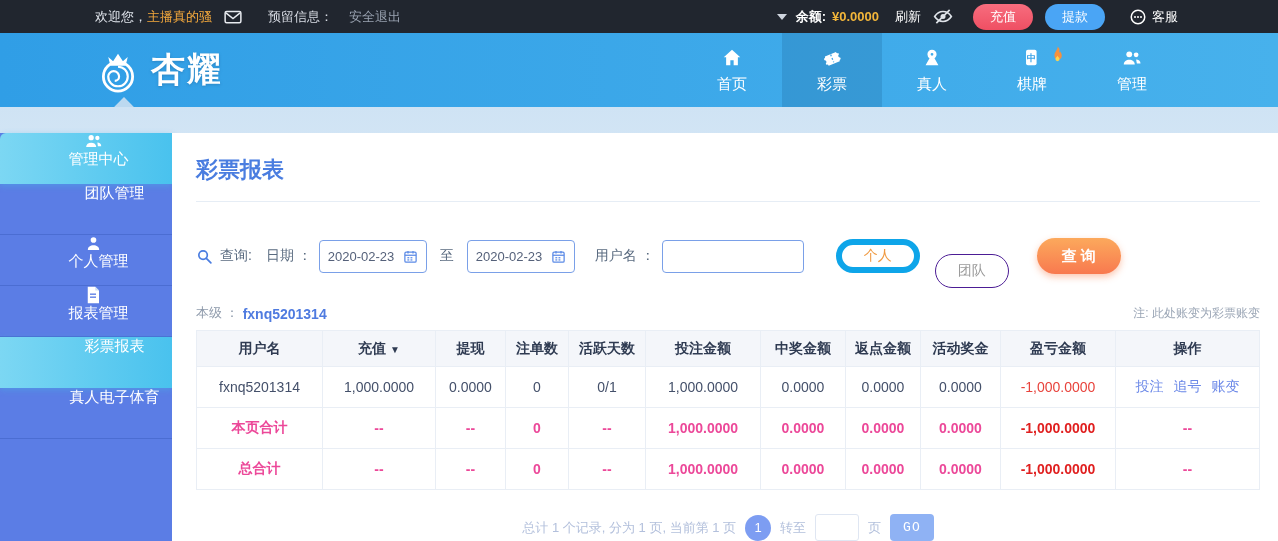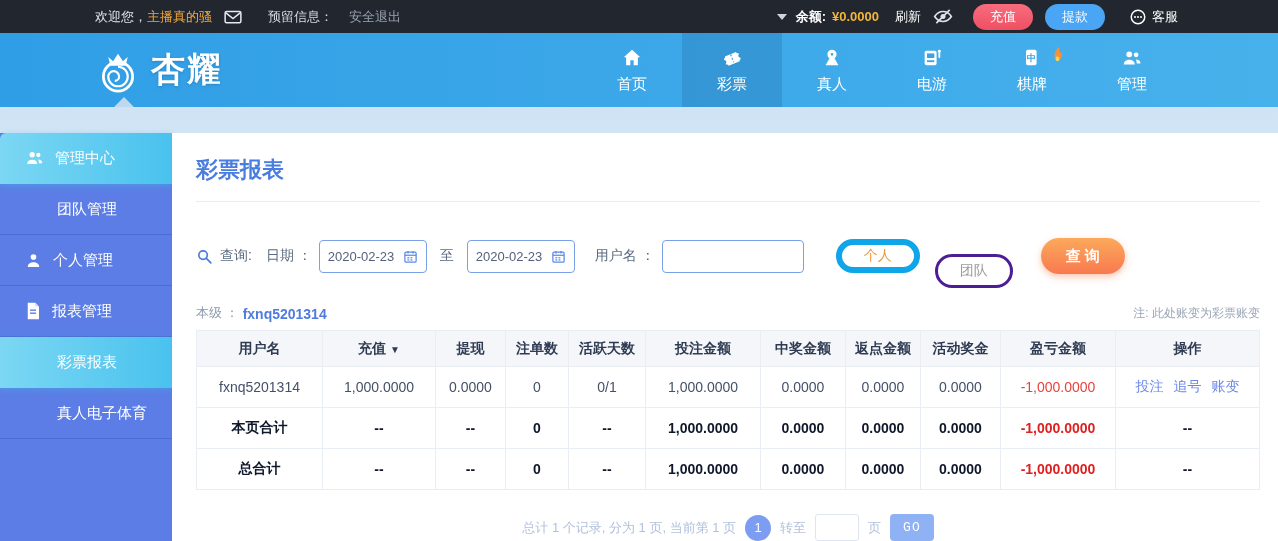--- a/index.html
+++ b/index.html
@@ -39,21 +39,21 @@
   .nav-item.active { background:rgba(15,70,120,.18); }
   .nav-item .nicon { height:22px; }
   .nav-badge { position:absolute; top:13px; right:17px; }
   .nav-notch { position:absolute; left:117px; bottom:-7px; width:14px; height:14px;
                background:#bcd9f0; transform:rotate(45deg); }
 
   
   .page { position:relative; height:434px; background:linear-gradient(180deg,#cfe3f4,#e6f1fb 60%); }
   .sidebar { position:absolute; left:0; top:26px; bottom:0; width:172px; background:#5b7de5; }
   .side-item { height:51px; display:flex; align-items:center; padding-left:25px; color:#fff; font-size:15px;
-               border-bottom:1px solid rgba(35,70,160,.28); cursor:pointer; }
+               border-bottom:1px solid rgba(35,70,160,.28); cursor:pointer;flex-direction:column; }
   .side-item .sicon { margin-right:11px; color:#fff; }
   .side-item.indent { padding-left:57px; }
   .side-item.active { background:linear-gradient(90deg,#7cd7f3,#49c2ee); border-bottom:none;
                       box-shadow:0 2px 6px rgba(70,180,230,.45); }
   .side-item:first-child.active { border-top-left-radius:6px; }
 
   .content { position:absolute; left:172px; top:26px; right:0; bottom:0; background:#fff;
              padding:0 18px 0 24px; overflow:hidden; }
   .page-title { margin-top:22px; font-size:22px; font-weight:bold; color:#4a7de0; }
   .title-divider { height:1px; background:#e6edf5; margin-top:16px; }
@@ -66,38 +66,38 @@
               align-items:center; justify-content:space-between; padding:0 8px; color:#55617a; font-size:13px;
               background:#fff; cursor:pointer; }
   .date-box .cal { color:#5b8ae6; }
   .to-label { margin:0 13px; }
   .uname-label { margin-left:20px; margin-right:7px; }
   .uname-input { width:142px; height:33px; border:1px solid #7aa0e8; border-radius:4px; font-size:13px;
                  color:#55617a; padding:0 8px; font-family:inherit; outline:none; }
   .scope-btn { height:34px; padding:0 22px; border-radius:17px; background:#fff; font-size:14px; cursor:pointer;
                font-family:inherit; }
   .scope-personal { margin-left:32px; border:6px solid #0ea5e9; color:#f09a42; }
-  .scope-team { margin-left:15px; border:3px solid #4c1d95; color:#9a9a9a;margin-top:30px; }
+  .scope-team { margin-left:15px; border:1px solid #4c1d95; color:#9a9a9a;margin-top:30px; }
   .search-btn { margin-left:28px; height:36px; padding:0 25px; border:none; border-radius:18px;
                 background:linear-gradient(180deg,#fca95c,#f8794f); color:#fff; font-size:15px; font-weight:bold;
                 cursor:pointer; box-shadow:0 3px 7px rgba(248,130,80,.45); font-family:inherit; }
 
   .level-row { display:flex; align-items:flex-end; margin-top:16px; }
   .level-label { color:#8e9aab; font-size:13px; }
   .level-value { color:#4f7be0; font-size:14px; font-weight:bold; margin-left:4px; cursor:pointer; }
   .note { margin-left:auto; color:#9aa5b5; font-size:12px; }
 
   table.report { width:100%; border-collapse:collapse; margin-top:8px; text-align:center; font-size:14px;
                  color:#44506a; }
   table.report th { background:#f4f6fa; height:36px; font-weight:bold; color:#2f3b52;
                     border:1px solid #e9eef5; }
   table.report td { height:41px; border:1px solid #e9eef5; }
   th.sort-col { color:#f0506a; cursor:pointer; }
   th.sort-col .sort-arrow { font-size:10px; }
-  tr.summary td { font-weight:bold; color:#0f172a; }
+  tr.summary td { font-weight:bold; color:#ec4899; }
   td.neg { color:#e8433c; }
   tr.summary td.neg { color:#e01f1f; }
   .action-link { color:#6b88e8; cursor:pointer; margin:0 3px; }
 
   .pagination { display:flex; align-items:center; justify-content:center; gap:9px; margin-top:24px;
                 color:#b3c0dc; font-size:13px; }
   .page-circle { width:26px; height:26px; border-radius:50%; background:#7d9df2; color:#fff; text-align:center;
                  line-height:26px; font-size:13px; cursor:pointer; }
   .goto-input { width:44px; height:27px; border:1px solid #dfe6f2; border-radius:3px; outline:none;
                 font-family:inherit; text-align:center; }
@@ -173,32 +173,20 @@
         </span>
       <span>彩票</span>
     </div>
     <div class="nav-item">
       <span class="nicon">
           <svg width="22" height="22" viewBox="0 0 24 24">
             <path d="M12 3a5 5 0 015 5c0 1.8-.9 3.4-2.3 4.3L19 20H5l4.3-7.7A5 5 0 017 8a5 5 0 015-5zm0 3.5A1.5 1.5 0 1012 9.5 1.5 1.5 0 0012 6.5z" fill="#fff"></path>
           </svg>
         </span>
       <span>真人</span>
-    </div>
-    <div class="nav-item">
-      <span class="nicon">
-          <svg width="22" height="22" viewBox="0 0 24 24">
-            <rect x="4" y="4" width="13" height="16" rx="2" fill="#fff"></rect>
-            <rect x="6.5" y="7" width="8" height="5" fill="#3aa3e8"></rect>
-            <rect x="6.5" y="14.5" width="8" height="2" fill="#3aa3e8"></rect>
-            <rect x="19" y="5" width="2" height="7" rx="1" fill="#fff"></rect>
-            <circle cx="20" cy="4.5" r="1.6" fill="#fff"></circle>
-          </svg>
-        </span>
-      <span>电游</span>
     </div>
     <div class="nav-item">
       <span class="nicon">
           <svg width="22" height="22" viewBox="0 0 24 24">
             <rect x="5.5" y="3" width="11.5" height="17" rx="2" fill="#fff"></rect>
             <text x="11.2" y="15.6" font-size="10" fill="#3aa3e8" text-anchor="middle" font-weight="bold">中</text>
           </svg>
         </span>
       <span>棋牌</span>
       <span class="nav-badge">

